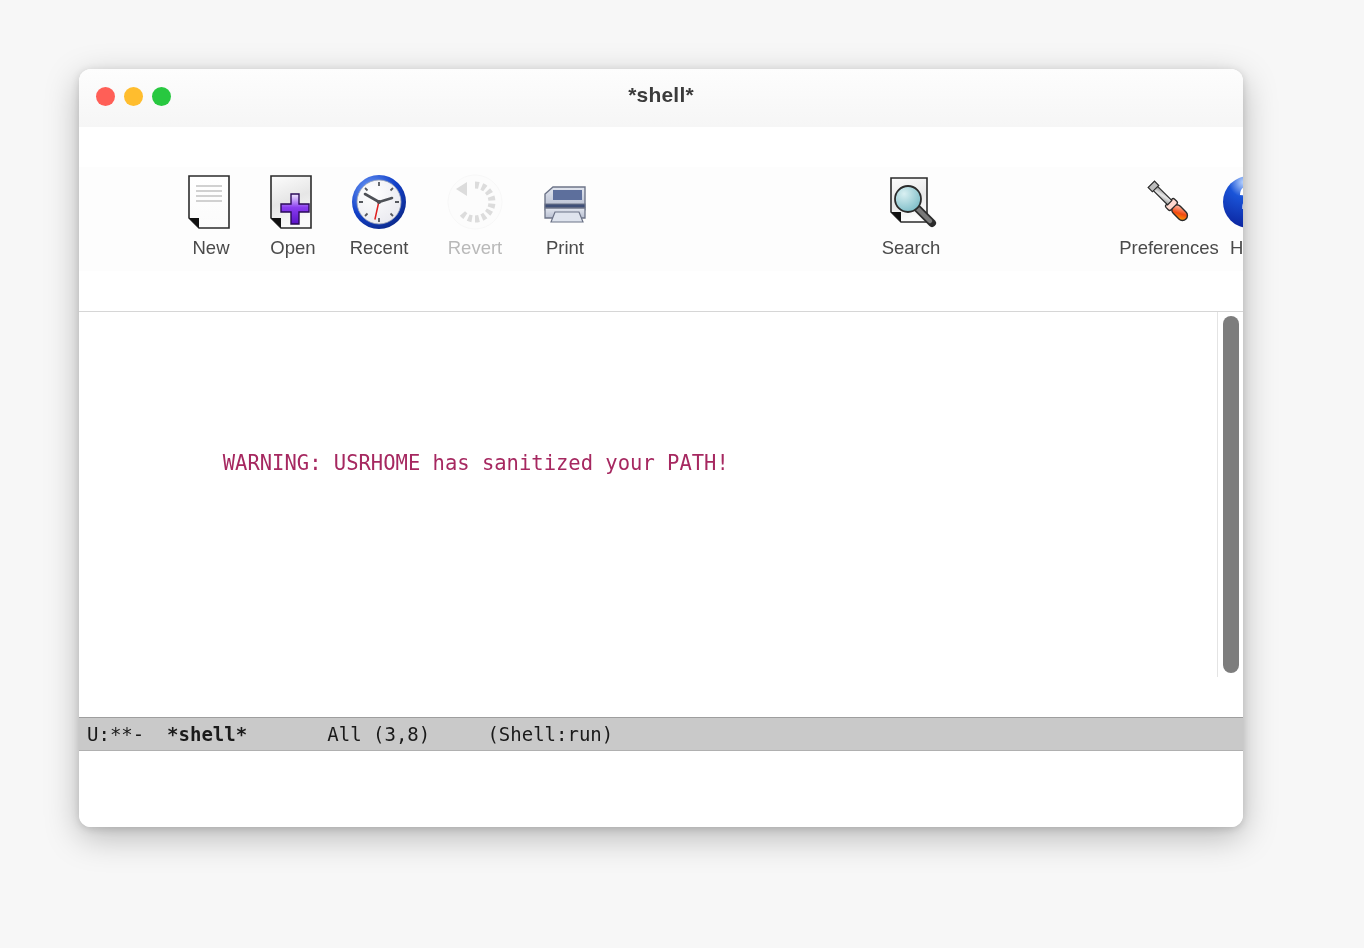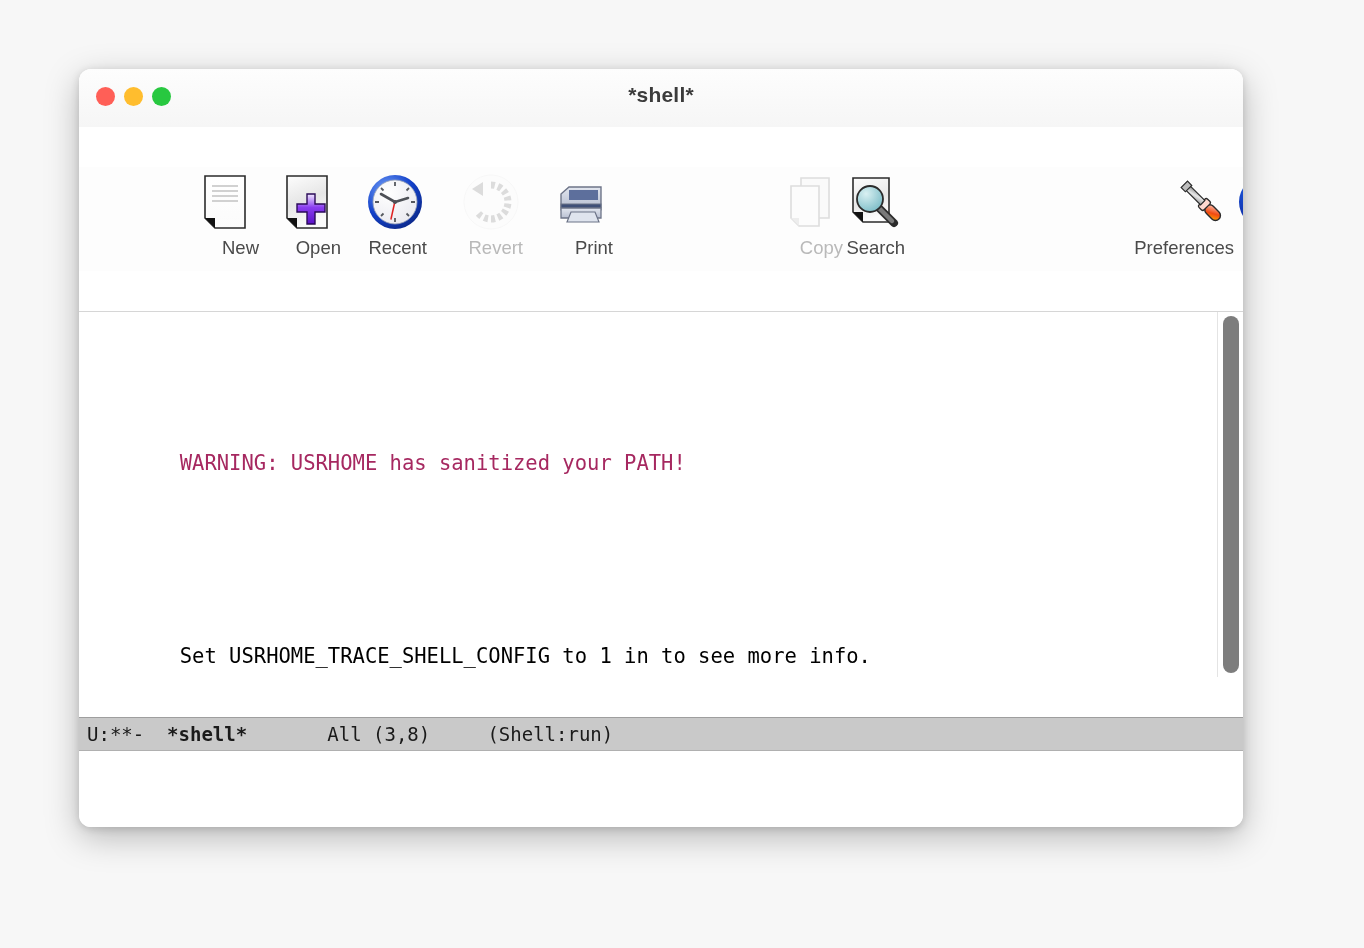--- a/index.html
+++ b/index.html
@@ -66,21 +66,21 @@
     background: #fdfdfd;
     position: relative;
   }
   .tool-btn {
     position: absolute;
     top: 0;
     width: 96px;
     height: 104px;
     display: flex;
     flex-direction: column;
-    align-items: flex-end;
+    align-items: center;
     justify-content: flex-start;
     cursor: default;
   }
   .tool-icon {
     width: 64px;
     height: 64px;
     margin-top: 3px;
     display: block;
   }
   .tool-label {
@@ -104,20 +104,21 @@
   #buffer-text {
     flex: 1 1 auto;
     padding: 6px 0 0 1px;
     font-family: "DejaVu Sans Mono", "Liberation Mono", monospace;
     font-size: 20.5px;
     line-height: 32.2px;
     color: #000000;
     white-space: pre;
     position: relative;
     overflow: hidden;
+    margin-left: 43px;
   }
   .buf-line {
     position: relative;
     padding-left: 1px;
   }
   .c-warn { color: #a62860; }
   .c-plain { color: #000000; }
 
   
   #scrollbar-track {
@@ -271,30 +272,22 @@
 
     <div class="tool-btn disabled" style="left:348px">
       <svg class="tool-icon" viewBox="0 0 64 64">
         <circle cx="32" cy="32" r="27" fill="#fbfbfb" stroke="#ececec" stroke-width="1"></circle>
         <path d="M32 15 A17 17 0 1 1 19 43" fill="none" stroke="#9a9a9a" stroke-width="7" stroke-dasharray="4 3"></path>
         <path d="M24 12 L24 26 L13 19 Z" fill="#9a9a9a"></path>
       </svg>
       <div class="tool-label">Revert</div>
     </div>
 
-    <div class="tool-btn disabled" style="left:668px">
-      <svg class="tool-icon" viewBox="0 0 64 64">
-        <path d="M22 8 H50 V48 H30 L22 40 Z" fill="#f4f4f4" stroke="#9f9f9f" stroke-width="1.6"></path>
-        <path d="M12 16 H40 V56 H20 L12 48 Z" fill="#fbfbfb" stroke="#9f9f9f" stroke-width="1.6"></path>
-        <path d="M12 48 H20 V56 Z" fill="#cfcfcf"></path>
-      </svg>
-      <div class="tool-label">Copy</div>
-    </div>
-
-    <div class="tool-btn" style="left:730px">
+
+    <div class="tool-btn" style="left:784px">
       <svg class="tool-icon" viewBox="0 0 64 64">
         <defs>
           <linearGradient id="sdg" x1="0" y1="0" x2="0.3" y2="1">
             <stop offset="0" stop-color="#fdfdfd"></stop>
               <stop offset="0.6" stop-color="#e8e8e8"></stop>
               <stop offset="1" stop-color="#fcfcfc"></stop>
             </linearGradient>
           <radialGradient id="lensg" cx="0.35" cy="0.3" r="0.8">
             <stop offset="0" stop-color="#d9f0f2"></stop>
               <stop offset="1" stop-color="#76b9c4"></stop>
@@ -351,23 +344,20 @@
 
   </div>
 
   <div id="buffer-area">
     <div id="buffer-text">
 
       <div class="buf-line">
         <span class="c-warn">WARNING: USRHOME has sanitized your PATH!</span>
       </div>
 
-      <div class="buf-line">
-        <span class="c-plain">Set USRHOME_TRACE_SHELL_CONFIG to 1 in to see more info.</span>
-      </div>
 
       <div class="buf-line">
         
       </div>
 
       
 
       
 
       

